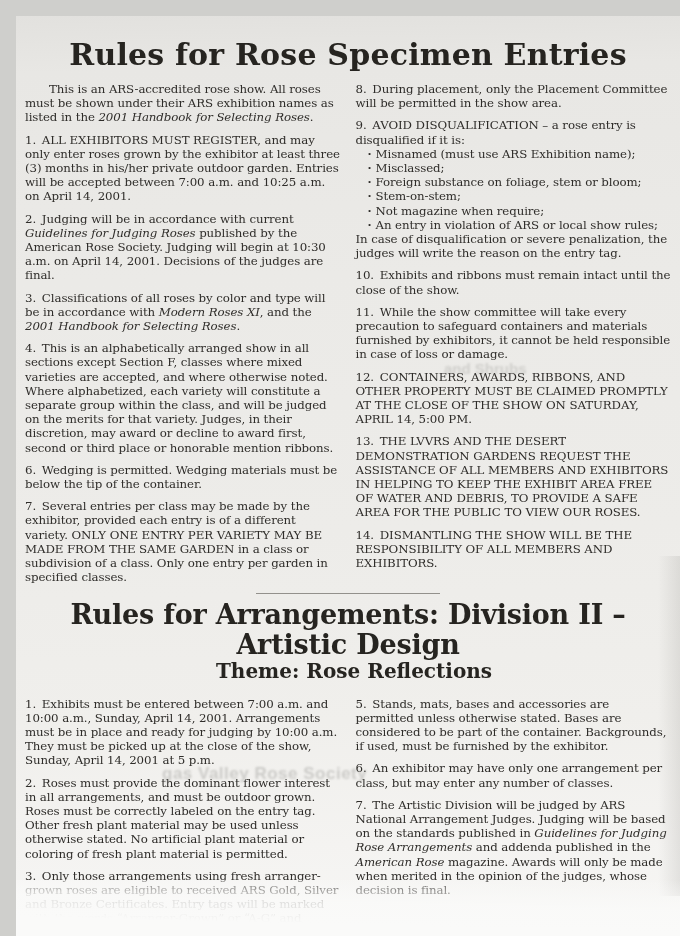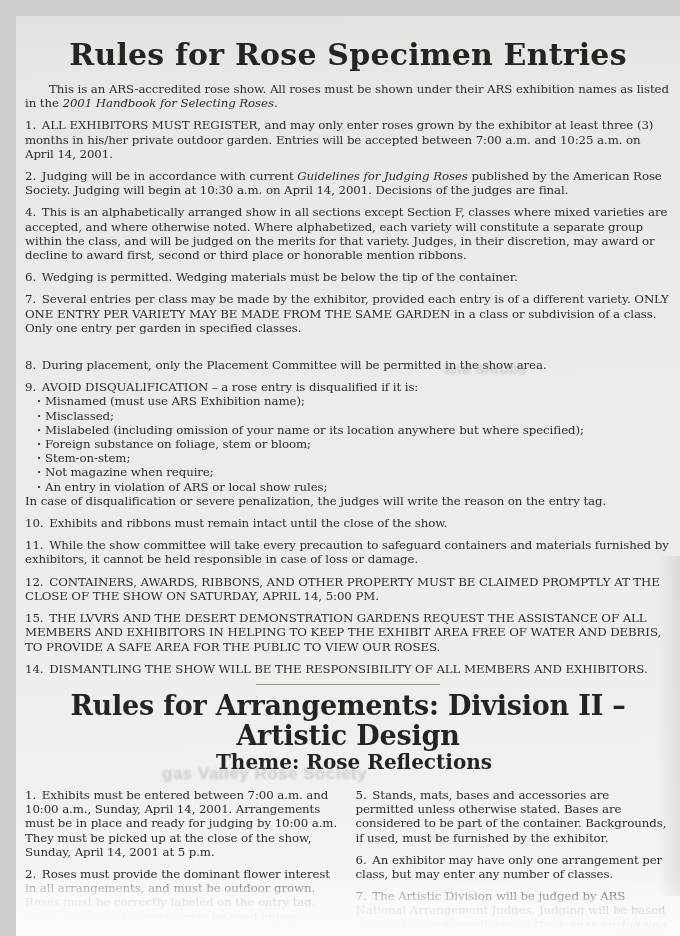--- a/index.html
+++ b/index.html
@@ -58,21 +58,21 @@
     text-align: center;
     font-size: 20px; line-height: 23px;
     font-weight: bold; color: #262420;
   }
   .cols {
     display: flex;
     gap: 15px;
     padding: 6px 9px 0 9px;
     box-sizing: border-box;
   }
-  .cols.first { min-height: 494px; flex-direction: column; }
+  .cols.first { min-height: 494px; }
   .col { flex: 1 1 0; min-width: 0; }
 
   .body-text, .rule-text, .bullet {
     font-size: 11.8px;
     line-height: 14.2px;
     letter-spacing: -0.1px;
     margin: 0;
   }
   .intro { text-indent: 24px; margin: 0 0 8px 0; }
   .rule { margin: 0 0 8px 0; }
@@ -98,57 +98,59 @@
     <div class="col">
       <p class="body-text intro"><span>This is an ARS-accredited rose show. All roses must be shown under their ARS exhibition names as listed in the </span><i>2001 Handbook for Selecting Roses</i><span>.</span></p>
       <div>
           <div class="rule">
             <p class="rule-text"><span class="num">1. </span><span>ALL EXHIBITORS MUST REGISTER, and may only enter roses grown by the exhibitor at least three (3) months in his/her private outdoor garden. Entries will be accepted between 7:00 a.m. and 10:25 a.m. on April 14, 2001.</span></p>
           </div>
           <div class="rule">
             <p class="rule-text"><span class="num">2. </span><span>Judging will be in accordance with current </span><i>Guidelines for Judging Roses</i><span> published by the American Rose Society. Judging will begin at 10:30 a.m. on April 14, 2001. Decisions of the judges are final.</span></p>
           </div>
           <div class="rule">
+            <p class="rule-text"><span class="num">3. </span><span>Classifications of all roses by color and type will be in accordance with </span><i>Modern Roses XI</i><span>, and the </span><i>2001 Handbook for Selecting Roses</i><span>.</span></p>
+          </div>
+          <div class="rule">
             <p class="rule-text"><span class="num">4. </span><span>This is an alphabetically arranged show in all sections except Section F, classes where mixed varieties are accepted, and where otherwise noted. Where alphabetized, each variety will constitute a separate group within the class, and will be judged on the merits for that variety. Judges, in their discretion, may award or decline to award first, second or third place or honorable mention ribbons.</span></p>
           </div>
           <div class="rule">
             <p class="rule-text"><span class="num">6. </span><span>Wedging is permitted. Wedging materials must be below the tip of the container.</span></p>
           </div>
           <div class="rule">
             <p class="rule-text"><span class="num">7. </span><span>Several entries per class may be made by the exhibitor, provided each entry is of a different variety. ONLY ONE ENTRY PER VARIETY MAY BE MADE FROM THE SAME GARDEN in a class or subdivision of a class. Only one entry per garden in specified classes.</span></p>
           </div>
         </div>
     </div>
     <div class="col">
       <div>
           <div class="rule">
             <p class="rule-text"><span class="num">8. </span><span>During placement, only the Placement Committee will be permitted in the show area.</span></p>
           </div>
           <div class="rule">
             <p class="rule-text"><span class="num">9. </span><span>AVOID DISQUALIFICATION – a rose entry is disqualified if it is:</span></p>
             <p class="bullet"><span class="dot">· </span><span>Misnamed (must use ARS Exhibition name);</span></p>
             <p class="bullet"><span class="dot">· </span><span>Misclassed;</span></p>
-            <p class="bullet"><span class="dot">· </span><span>Mislabeled (including omission of your name or its location anywhere but where specified);</span></p>
             <p class="bullet"><span class="dot">· </span><span>Foreign substance on foliage, stem or bloom;</span></p>
             <p class="bullet"><span class="dot">· </span><span>Stem-on-stem;</span></p>
             <p class="bullet"><span class="dot">· </span><span>Not magazine when require;</span></p>
             <p class="bullet"><span class="dot">· </span><span>An entry in violation of ARS or local show rules;</span></p>
             <p class="rule-text"><span>In case of disqualification or severe penalization, the judges will write the reason on the entry tag.</span></p>
           </div>
           <div class="rule">
             <p class="rule-text"><span class="num">10. </span><span>Exhibits and ribbons must remain intact until the close of the show.</span></p>
           </div>
           <div class="rule">
             <p class="rule-text"><span class="num">11. </span><span>While the show committee will take every precaution to safeguard containers and materials furnished by exhibitors, it cannot be held responsible in case of loss or damage.</span></p>
           </div>
           <div class="rule">
             <p class="rule-text"><span class="num">12. </span><span>CONTAINERS, AWARDS, RIBBONS, AND OTHER PROPERTY MUST BE CLAIMED PROMPTLY AT THE CLOSE OF THE SHOW ON SATURDAY, APRIL 14, 5:00 PM.</span></p>
           </div>
           <div class="rule">
-            <p class="rule-text"><span class="num">15. </span><span>THE LVVRS AND THE DESERT DEMONSTRATION GARDENS REQUEST THE ASSISTANCE OF ALL MEMBERS AND EXHIBITORS IN HELPING TO KEEP THE EXHIBIT AREA FREE OF WATER AND DEBRIS, TO PROVIDE A SAFE AREA FOR THE PUBLIC TO VIEW OUR ROSES.</span></p>
+            <p class="rule-text"><span class="num">13. </span><span>THE LVVRS AND THE DESERT DEMONSTRATION GARDENS REQUEST THE ASSISTANCE OF ALL MEMBERS AND EXHIBITORS IN HELPING TO KEEP THE EXHIBIT AREA FREE OF WATER AND DEBRIS, TO PROVIDE A SAFE AREA FOR THE PUBLIC TO VIEW OUR ROSES.</span></p>
           </div>
           <div class="rule">
             <p class="rule-text"><span class="num">14. </span><span>DISMANTLING THE SHOW WILL BE THE RESPONSIBILITY OF ALL MEMBERS AND EXHIBITORS.</span></p>
           </div>
         </div>
     </div>
   </div>
 
   <div class="divider"></div>
 

